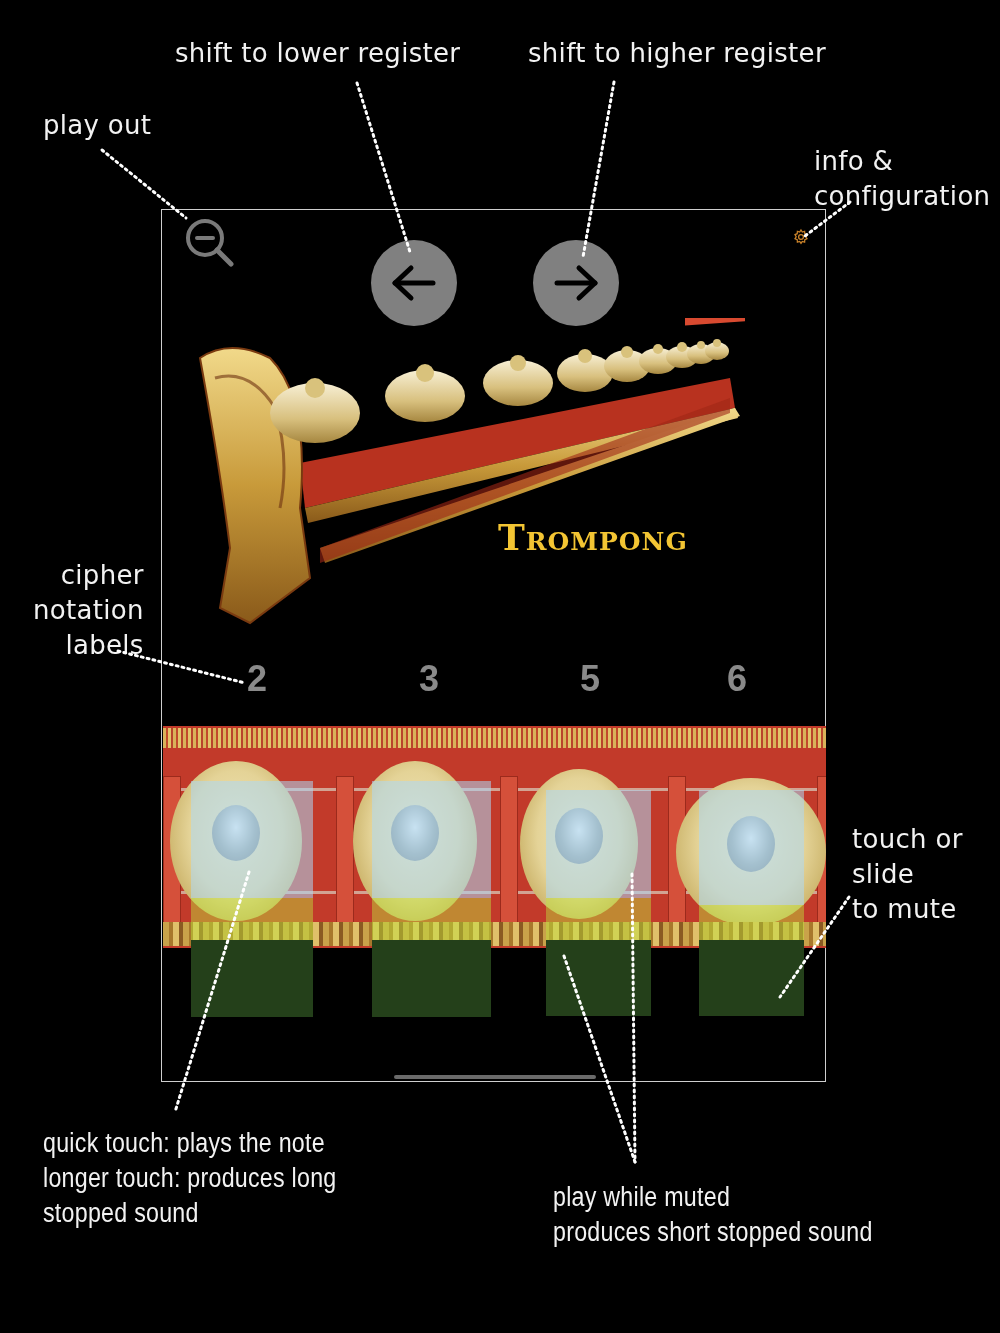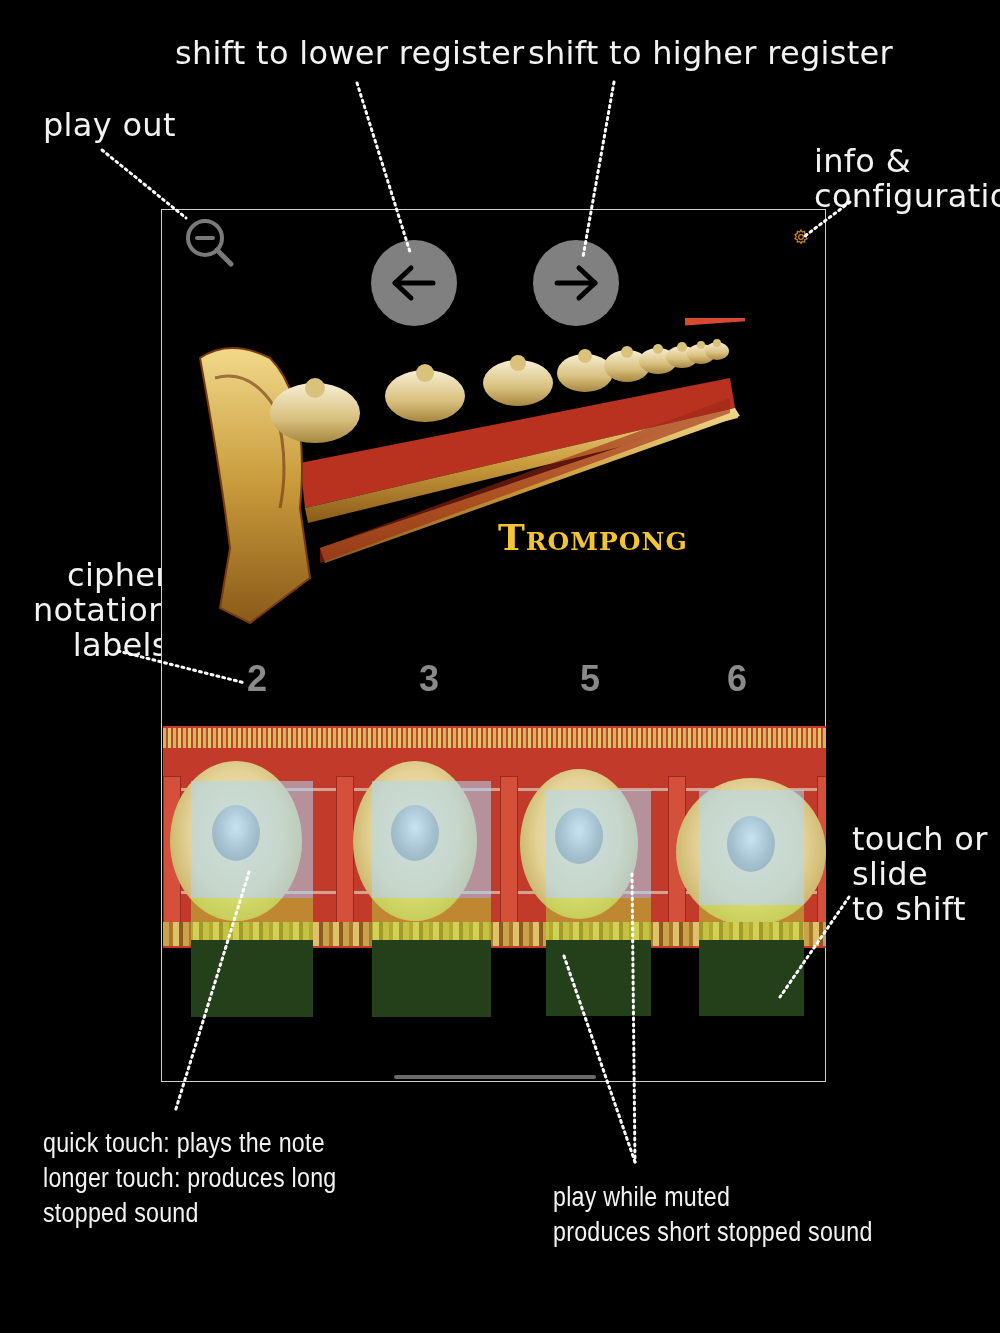--- a/index.html
+++ b/index.html
@@ -1,18 +1,18 @@
 <!DOCTYPE html>
 <html><head>
 <meta charset="utf-8">
 <style>
   html, body { margin: 0; padding: 0; background: #000; }
   body { width: 1000px; height: 1333px; position: relative; overflow: hidden;
          font-family: "DejaVu Sans", sans-serif; color: #fff; }
-  .ann { position: absolute; font-size: 32px; line-height: 35px; color: #f2f2f2; white-space: pre; letter-spacing: 0.3px; }
+  .ann { position: absolute; font-size: 26px; line-height: 35px; color: #f2f2f2; white-space: pre; letter-spacing: 0.3px; }
   .ann.narrow { font-family: "Liberation Sans", sans-serif; font-stretch: condensed; font-size: 27px; transform-origin: left top; transform: scaleX(0.86); }
   .screen { position: absolute; left: 161px; top: 209px; width: 665px; height: 873px; border: 1px solid #cfcfcf; box-sizing: border-box; background: #000; }
   .zoom-btn { position: absolute; left: 181px; top: 214px; width: 56px; height: 56px; cursor: pointer; }
   .nav-btn { position: absolute; top: 240px; width: 86px; height: 86px; border-radius: 50%; background: #808080; display: flex; align-items: center; justify-content: center; cursor: pointer; }
   .nav-btn.left { left: 371px; }
   .nav-btn.right { left: 533px; }
   .gear { position: absolute; left: 792px; top: 228px; width: 18px; height: 18px; cursor: pointer; }
   .instrument { position: absolute; left: 190px; top: 318px; width: 560px; height: 310px; }
   .title { position: absolute; left: 498px; top: 516px; font-family: "DejaVu Serif", serif; font-weight: bold; font-size: 36px; color: #f3c533; font-variant: small-caps; letter-spacing: 1px; }
   .cipher { position: absolute; top: 658px; font-family: "Liberation Sans", sans-serif; font-weight: bold; font-size: 36px; color: #8a8a8a; width: 40px; text-align: center; }
@@ -38,21 +38,21 @@
 <div class="ann" style="left:43px; top:108px;">play out</div>
 <div class="ann" style="left:175px; top:36px;">shift to lower register</div>
 <div class="ann" style="left:528px; top:36px;text-align:center;">shift to higher register</div>
 <div class="ann" style="left:814px; top:144px;">info &amp;
 configuration</div>
 <div class="ann" style="left:33px; top:558px;text-align:right;">cipher
 notation
 labels</div>
 <div class="ann" style="left:852px; top:822px;">touch or
 slide
-to shift</div>
+to mute</div>
 <div class="ann narrow" style="left:43px; top:1126px;">quick touch: plays the note
 longer touch: produces long
 stopped sound</div>
 <div class="ann narrow" style="left:553px; top:1180px;">play while muted
 produces short stopped sound</div>
 
 <div class="screen"></div>
 
 <div class="zoom-btn">
   <svg width="56" height="56" viewBox="0 0 56 56">

